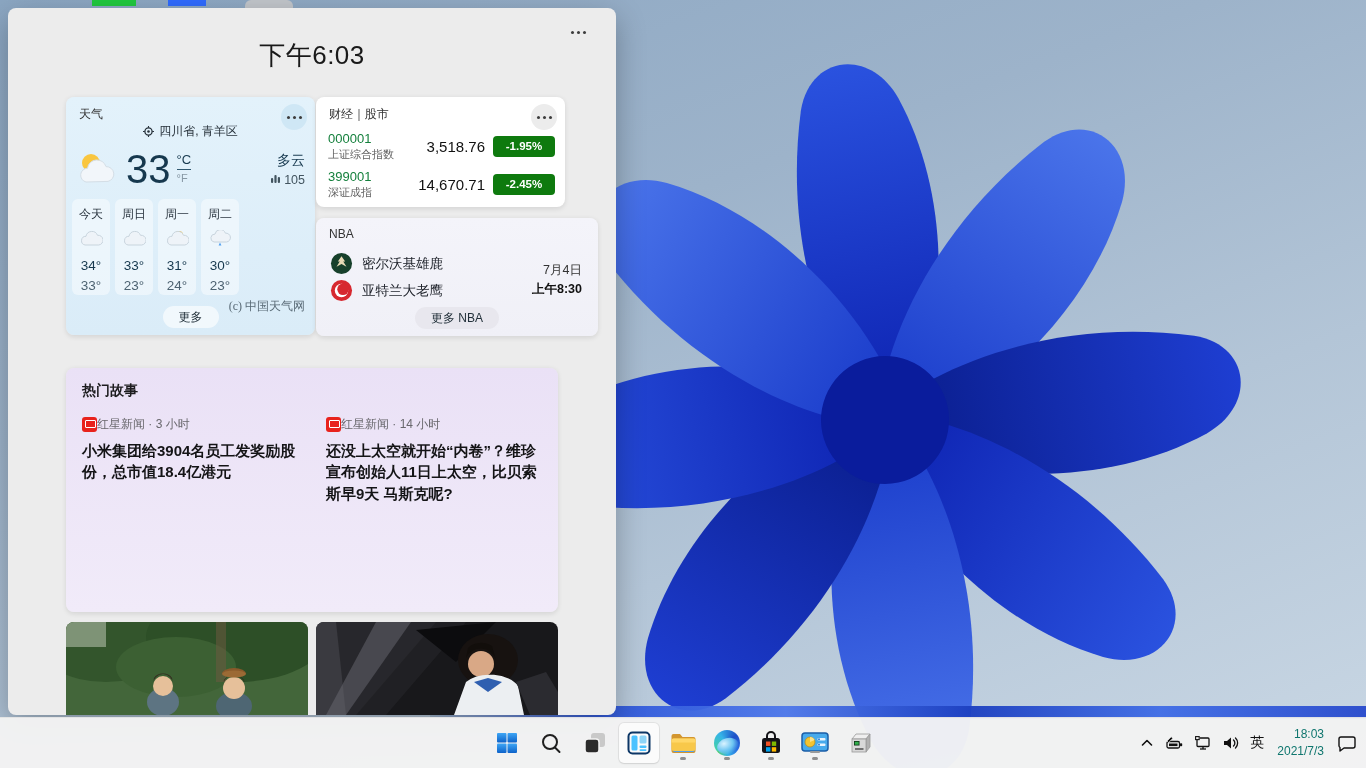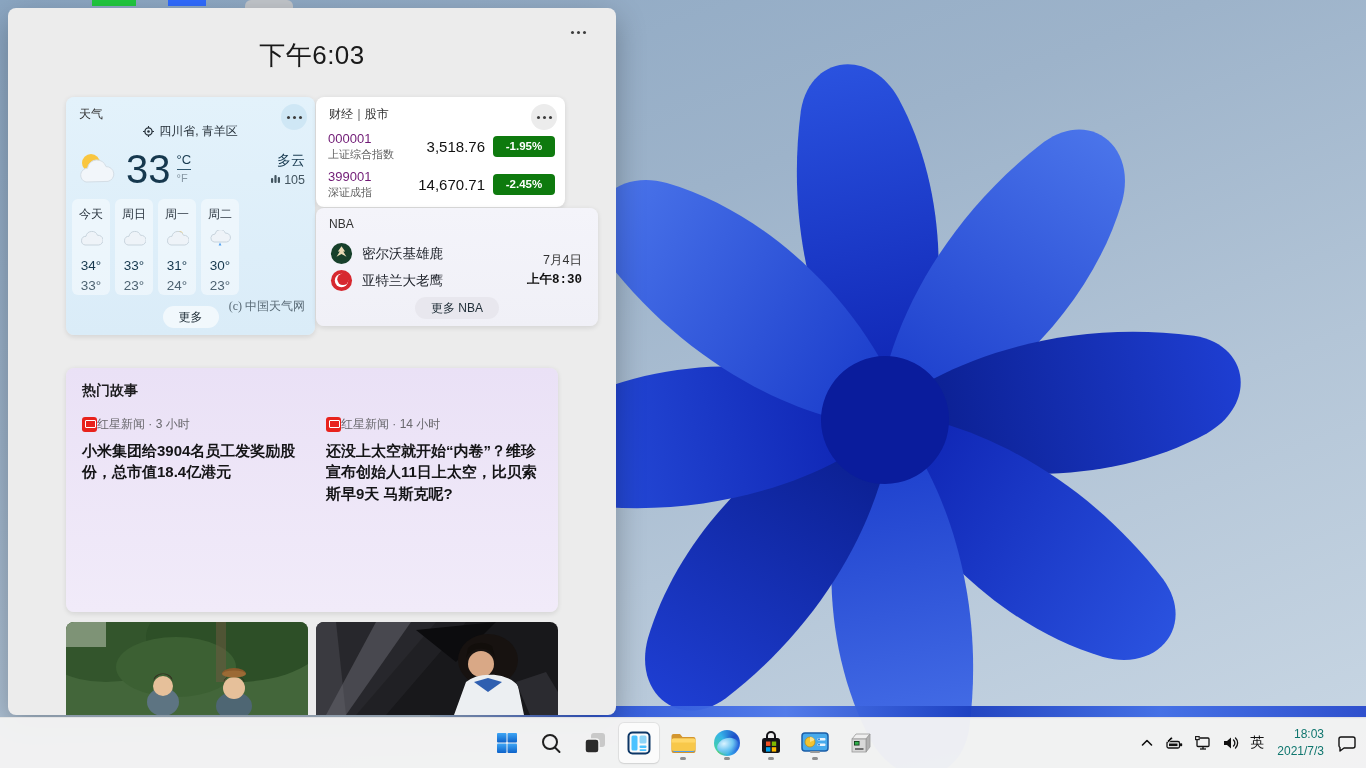--- a/index.html
+++ b/index.html
@@ -52,35 +52,35 @@
   .w-copy{position:absolute;right:10px;top:201px;font-size:12px;color:#5a6b77;font-family:Liberation Serif, serif;}
   .pill{position:absolute;left:50%;transform:translateX(-50%);bottom:7px;height:22px;border:none;border-radius:11px;
     font-size:12px;color:#22303a;padding:0 16px;cursor:pointer;font-family:inherit;display:flex;align-items:center;}
   .weather .pill{background:rgba(255,255,255,.62);}
   
   .finance{left:308px;top:89px;width:242px;height:110px;background:#ffffff;}
   .finance .card-menu{background:#ececec;}
   .fin-rows{position:absolute;top:30px;left:12px;right:10px;}
   .fin-row{display:flex;align-items:center;height:38px;cursor:pointer;}
   .fin-left{width:88px;}
-  .fin-code{font-size:13px;color:#701a75;}
+  .fin-code{font-size:13px;color:#15803d;}
   .fin-name{font-size:11px;color:#5f5f5f;margin-top:1px;}
   .fin-val{flex:1;text-align:right;font-size:15px;color:#111;padding-right:8px;}
   .fin-badge{width:62px;height:21px;border-radius:4px;background:#0e7a0e;color:#fff;
     font-size:11.5px;font-weight:700;display:flex;align-items:center;justify-content:center;}
   
-  .nba{left:308px;top:200px;width:275px;height:118px;
+  .nba{left:308px;top:210px;width:275px;height:118px;
     background:linear-gradient(180deg,#f4f4fa 0%,#f0f0f7 100%);}
   .nba-team{position:absolute;left:14px;display:flex;align-items:center;gap:9px;cursor:pointer;}
   .nba-team.t1{top:34px;}
   .nba-team.t2{top:61px;}
   .nba-name{font-size:13.5px;color:#20242c;}
   .nba-when{position:absolute;right:16px;top:44px;text-align:right;}
   .nba-date{font-size:12.5px;color:#333;}
-  .nba-time{font-size:12.5px;color:#111;font-weight:700;margin-top:2px;font-family:Liberation Mono, monospace;}
+  .nba-time{font-size:12.5px;color:#111;font-weight:700;margin-top:2px;}
   .nba .pill{background:#e8e7ee;}
   
   .stories{left:58px;top:360px;width:492px;height:244px;
     background:linear-gradient(180deg,#eae1f6 0%,#f1ebf9 100%);box-sizing:border-box;padding:14px 16px;}
   .st-title{font-size:14px;font-weight:700;color:#1d1d1f;}
   .st-grid{margin-top:16px;display:grid;grid-template-columns:224px 224px;column-gap:20px;row-gap:24px;}
   .st-item{cursor:pointer;}
   .st-meta{display:flex;align-items:center;gap:0;font-size:12px;color:#68676c;}
   .logo-sq{width:15px;height:15px;border-radius:3px;background:#e8221c;position:relative;flex:0 0 auto;}
   .logo-sq::after{content:"";position:absolute;left:3px;top:3px;width:9px;height:6px;

